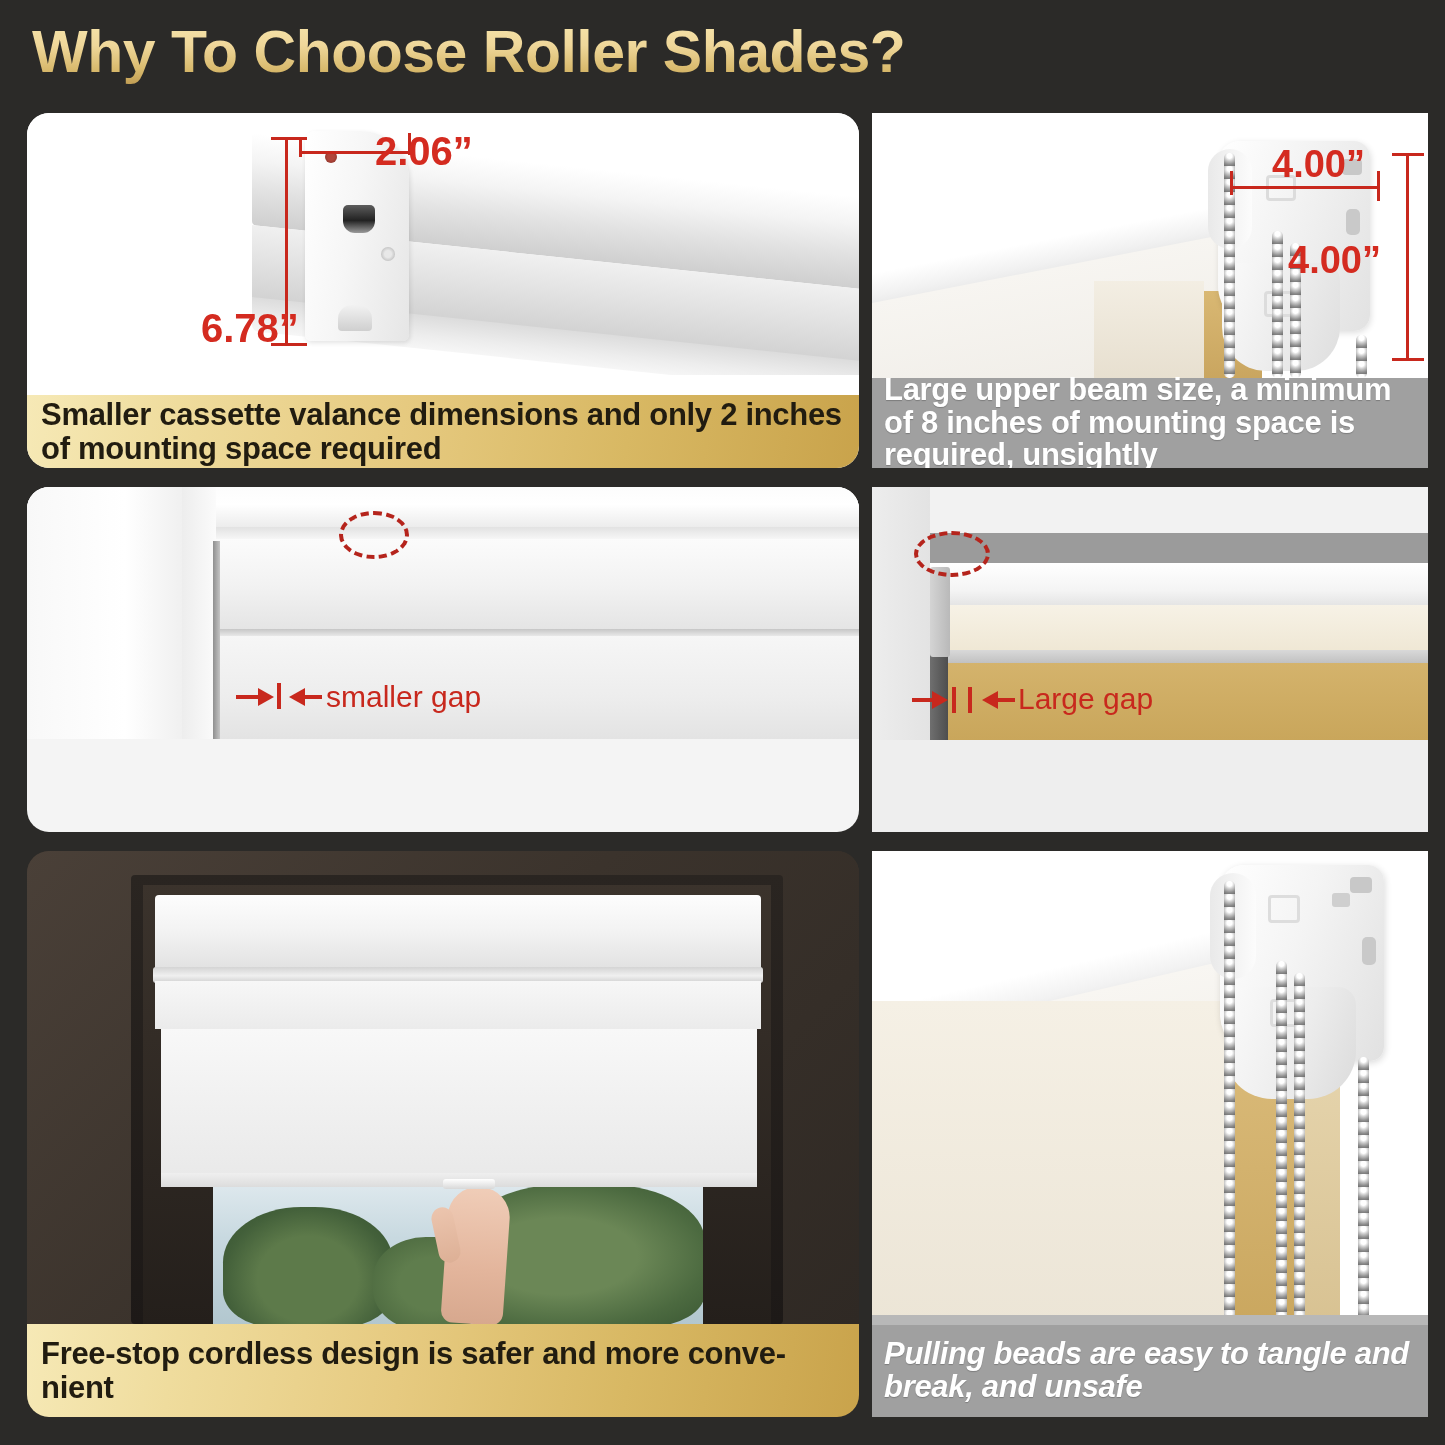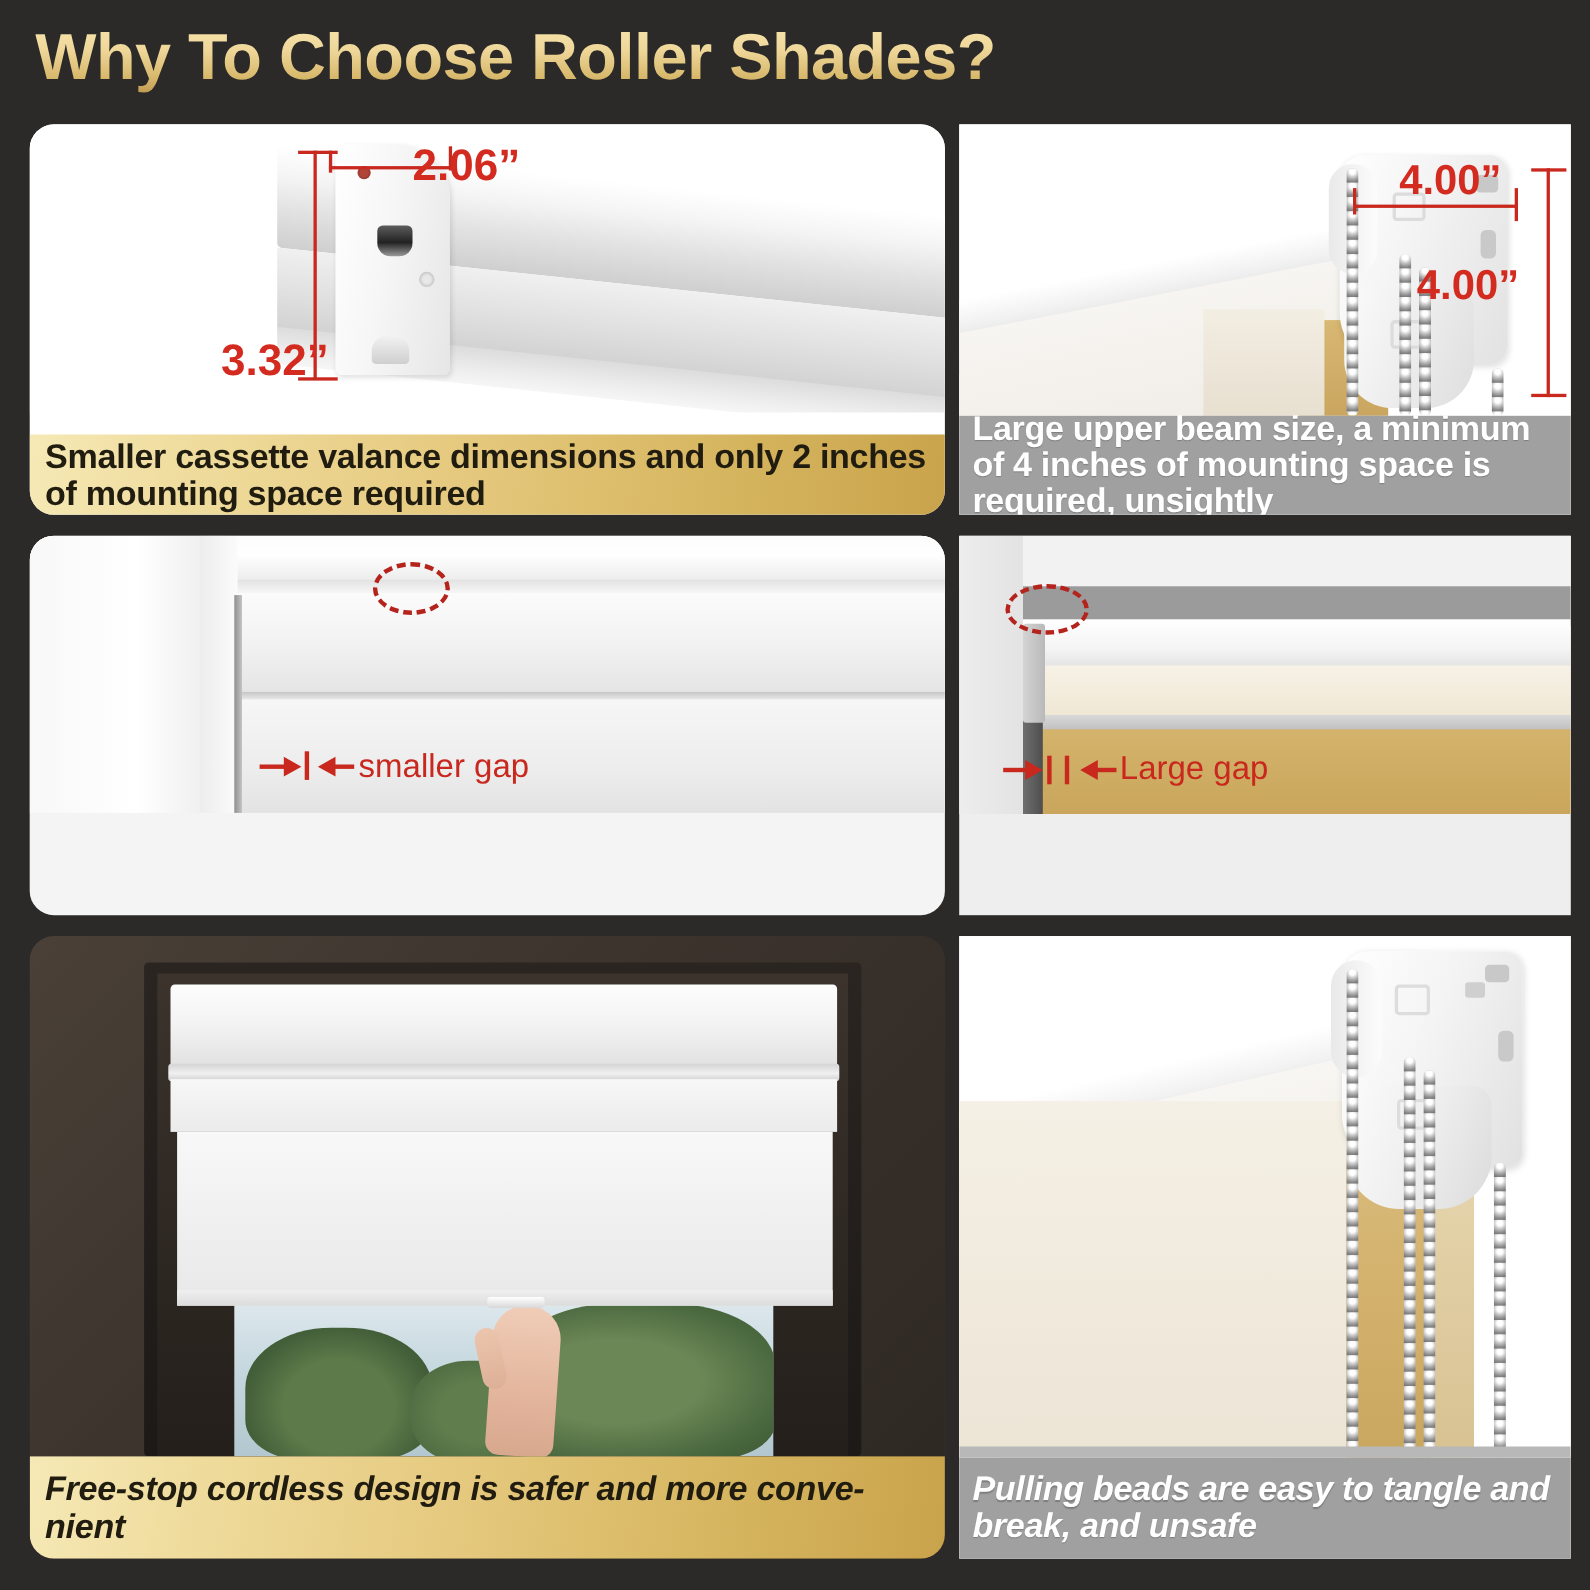--- a/index.html
+++ b/index.html
@@ -141,21 +141,21 @@
             background: linear-gradient(180deg,#f2f2f2,#cfcfcf); border-radius: 14px 14px 4px 4px;"></div>
 
       <div class="dim-line-h" style="left:272px; top:38px; width:112px;"></div>
       <div class="tick-v" style="left:272px; top:24px; height:20px;"></div>
       <div class="tick-v" style="left:381px; top:20px; height:22px;"></div>
       <div class="dim-label" style="left:348px; top:16px; font-size:40px;">2.06”</div>
 
       <div class="dim-line-v" style="left:258px; top:24px; height:208px;"></div>
       <div class="tick-h" style="left:244px; top:24px; width:36px;"></div>
       <div class="tick-h" style="left:244px; top:230px; width:36px;"></div>
-      <div class="dim-label" style="left:174px; top:215px; font-size:40px; transform:translateY(-50%);">3.32”</div>
+      <div class="dim-label" style="left:174px; top:215px; font-size:40px; transform:translateY(-50%);">6.78”</div>
     </div>
 
     <div class="cap cap-gold" style="height:73px;">
       <div class="cap-text">Smaller cassette valance dimensions and only 2 inches of mounting space required</div>
     </div>
   </div>
 
   <div class="panel right" style="left:872px; top:113px; width:556px; height:355px; background:#ffffff;">
     <div class="photo bg-white" style="height:265px;">
 
@@ -196,21 +196,21 @@
       <div class="tick-v" style="left:505px; top:58px; height:30px;"></div>
       <div class="dim-label" style="left:400px; top:30px; font-size:38px;">4.00”</div>
 
       <div class="dim-line-v" style="left:534px; top:40px; height:208px;"></div>
       <div class="tick-h" style="left:520px; top:40px; width:32px;"></div>
       <div class="tick-h" style="left:520px; top:245px; width:32px;"></div>
       <div class="dim-label" style="left:416px; top:126px; font-size:38px;">4.00”</div>
     </div>
 
     <div class="cap cap-gray" style="height:90px; padding:0 12px;">
-      <div class="cap-text">Large upper beam size, a minimum of 4 inches of mounting space is required, unsightly</div>
+      <div class="cap-text">Large upper beam size, a minimum of 8 inches of mounting space is required, unsightly</div>
     </div>
   </div>
 
   <div class="panel left" style="left:27px; top:487px; width:832px; height:345px; background:#f4f4f4;">
     <div class="photo bg-offwhite" style="height:252px;">
 
       <div style="position:absolute; left:0; top:0; width:178px; height:252px;
             background: linear-gradient(90deg,#f8f8f8 0%,#ffffff 55%,#eaeaea 100%);"></div>
       <div style="position:absolute; left:160px; top:0; width:672px; height:44px;
             background: linear-gradient(180deg,#fcfcfc 0%,#ffffff 40%,#e9e9e9 100%);"></div>
@@ -273,21 +273,21 @@
       <div class="arrow-r" style="left:60px; top:204px;"></div>
       <div style="position:absolute; left:80px; top:200px; width:4px; height:26px; background:#c8281d;"></div>
       <div style="position:absolute; left:96px; top:200px; width:4px; height:26px; background:#c8281d;"></div>
       <div class="arrow-l" style="left:110px; top:204px;"></div>
       <div class="arrow-stem" style="left:125px; top:211px; width:18px;"></div>
       <div class="gap-label" style="left:146px; top:195px;">Large gap</div>
     </div>
 
   </div>
 
-  <div class="panel left" style="left:27px; top:851px; width:832px; height:566px; background:#3a322b;font-style:italic;">
+  <div class="panel left" style="left:27px; top:851px; width:832px; height:566px; background:#3a322b;">
     <div class="photo" style="height:473px; background: linear-gradient(135deg,#4a4038 0%,#3b332c 45%,#2f2924 100%);">
 
       <div style="position:absolute; left:104px; top:24px; width:652px; height:449px;
             background: linear-gradient(180deg,#2a2521 0%,#1d1917 100%); border-radius: 4px;"></div>
       <div style="position:absolute; left:116px; top:34px; width:628px; height:439px;
             background: linear-gradient(180deg,#3b332c 0%,#241f1b 100%);"></div>
 
       <div style="position:absolute; left:186px; top:330px; width:490px; height:143px;
             background: linear-gradient(180deg,#dfe9ee 0%,#c8d9e0 40%,#b2c7cf 100%); overflow:hidden;">
         <div style="position:absolute; left:10px; top:26px; width:170px; height:120px;

